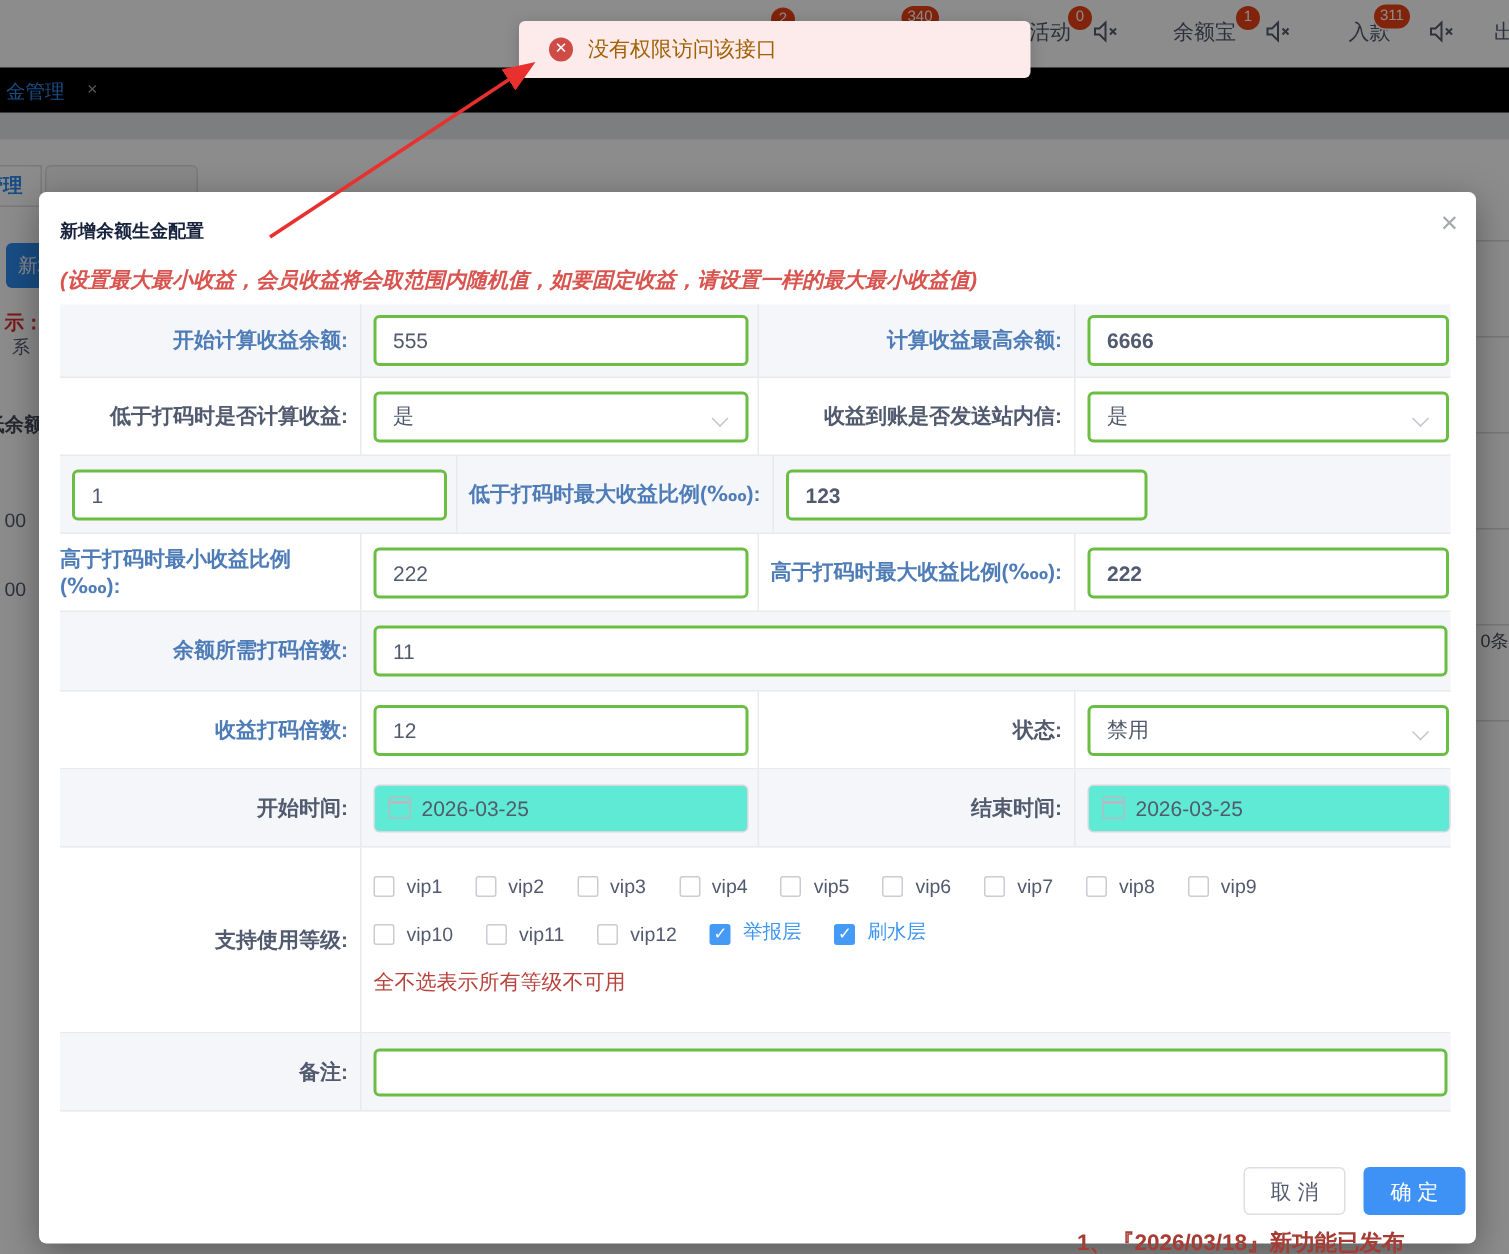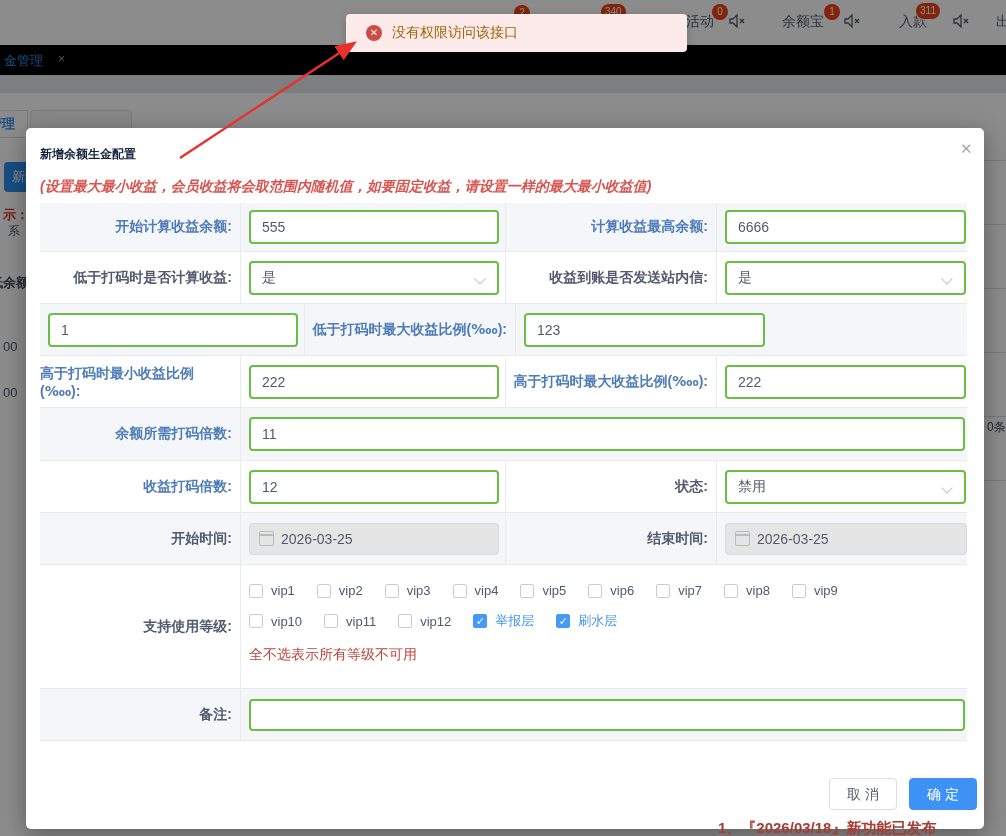--- a/index.html
+++ b/index.html
@@ -54,37 +54,37 @@
   .lbl.blue{color:#4e7cb7;}
   .lbl.dark{color:#515a6e;}
   .w1{width:201px;}
   .w2{width:265px;border-right:1px solid #e8eaec;}
   .w3{width:211px;}
   .w4{width:250px;}
   .wfull{width:726px;}
   .ipt{margin-left:8px;height:34px;border:2px solid #69be43;border-radius:4px;box-sizing:border-box;
        font-size:14px;color:#515a6e;padding:0 11px;outline:none;background:#fff;
        font-family:"Liberation Sans","DejaVu Sans",sans-serif;}
-  .ipt.l{width:250px;}  .ipt.r{width:241px;}  .ipt.full{width:716px;}
+  .ipt.l{width:250px;}  .ipt.r{width:241px;font-weight:bold;}  .ipt.full{width:716px;}
   .sel{margin-left:8px;height:34px;border:2px solid #69be43;border-radius:4px;box-sizing:border-box;background:#fff;
        display:flex;align-items:center;padding:0 11px;position:relative;cursor:pointer;}
   .sel.l{width:250px;}  .sel.r{width:241px;}
   .sel-val{font-size:14px;color:#515a6e;}
   .chev{position:absolute;right:13px;top:12px;width:7px;height:7px;border-right:1.6px solid #c0c4cc;
         border-bottom:1.6px solid #c0c4cc;transform:rotate(45deg);}
-  .date{margin-left:8px;height:32px;border:1px solid #d5d8dd;border-radius:4px;box-sizing:border-box;background:#e5e5e5;
+  .date{margin-left:8px;height:32px;border:1px solid #d5d8dd;border-radius:4px;box-sizing:border-box;background:#5eead4;
         display:flex;align-items:center;padding:12px 9px;cursor:pointer;}
   .date.l{width:250px;}  .date.r{width:242px;}
   .cal{width:13px;height:13px;border:1px solid #b6bac2;border-radius:2px;position:relative;flex:0 0 13px;}
   .cal::before{content:"";position:absolute;left:0;top:2px;width:100%;height:2px;background:#b6bac2;}
   .date-val{margin-left:7px;font-size:14px;color:#515a6e;}
   .lvl-cell{flex-direction:column;align-items:flex-start;justify-content:flex-start;padding:18px 0 0 8px;}
   .cbline{display:flex;flex-wrap:nowrap;}
   .cbline + .cbline{margin-top:14px;}
-  .cb{display:inline-flex;align-items:center;margin-right:22px;cursor:pointer;}
+  .cb{display:inline-flex;align-items:flex-end;margin-right:22px;cursor:pointer;}
   .cbx{width:14px;height:14px;border:1px solid #c9ccd4;border-radius:2px;background:#fff;box-sizing:border-box;
        font-size:11px;line-height:12px;text-align:center;color:#fff;}
   .cb.on .cbx{background:#459af5;border-color:#459af5;}
   .cbl{margin-left:8px;font-size:13px;color:#515a6e;}
   .cb.on .cbl{color:#3d94f2;}
   .lvl-note{margin-top:16px;font-size:14px;color:#b8423c;}
   .m-footer{position:absolute;left:0;top:650px;width:958px;height:32px;}
   .btn{position:absolute;width:68px;height:32px;border-radius:4px;font-size:14px;line-height:30px;text-align:center;
        box-sizing:border-box;cursor:pointer;white-space:pre;}
   .btn-cancel{left:803px;background:#fff;border:1px solid #dcdee2;color:#515a6e;}

